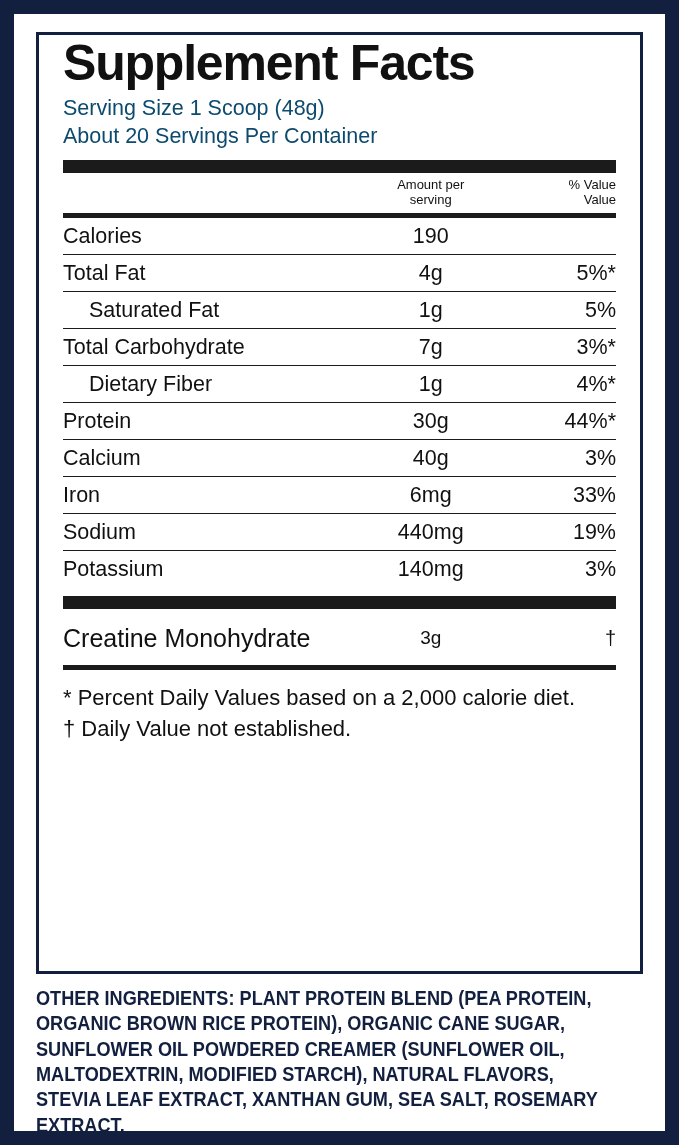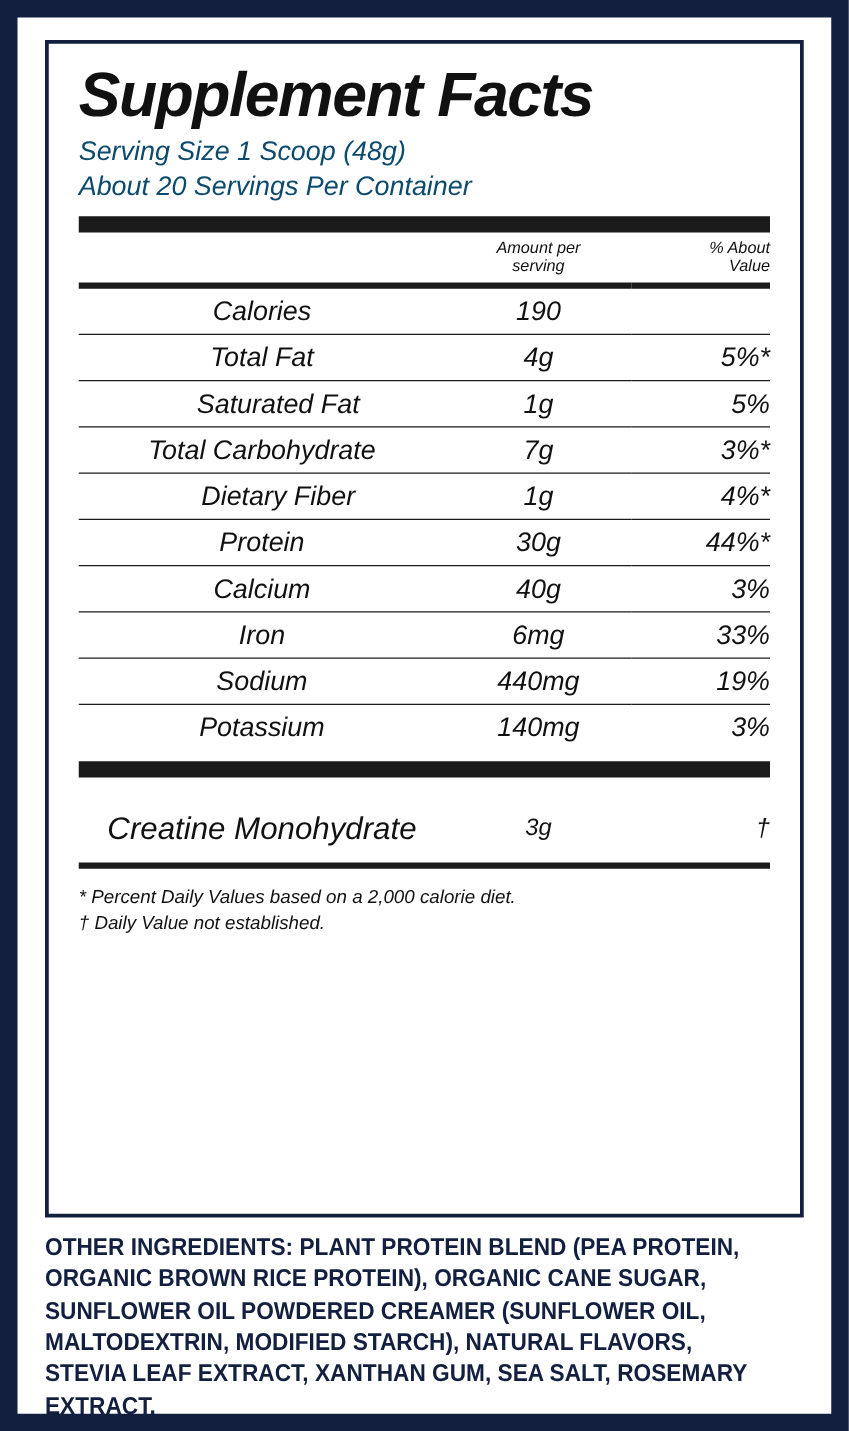--- a/index.html
+++ b/index.html
@@ -33,22 +33,21 @@
   }
   .panel {
     position: absolute;
     left: 22px;
     top: 18px;
     width: 607px;
     height: 942px;
     border: 3px solid #121f3f;
     box-sizing: border-box;
     background: #ffffff;
-    padding: 14px 24px 10px 24px;
-    font-style: italic;
+    padding: 1px 24px 10px 24px;
   }
   .sf-title {
     font-size: 50px;
     font-weight: bold;
     letter-spacing: -1.2px;
     line-height: 1.02;
     color: #111111;
     margin: 2px 0 6px 0;
     white-space: nowrap;
   }
@@ -71,21 +70,21 @@
     width: 100%;
     border-collapse: collapse;
     table-layout: fixed;
   }
   table.facts td {
     font-size: 21.5px;
     color: #111111;
     padding: 0;
     vertical-align: bottom;
   }
-  .col-name { width: 53%; text-align: center; }
+  .col-name { width: 53%; text-align: left; }
   .col-amt  { width: 27%; text-align: center; }
   .col-dv   { width: 20%; text-align: right; }
 
   tr.hdr td {
     font-size: 13px;
     line-height: 1.14;
     padding-top: 5px;
     padding-bottom: 5px;
     text-align: center;
     vertical-align: top;
@@ -100,39 +99,39 @@
   }
   tr.row.first td {
     border-top: 5px solid #1b1b1b;
   }
   .indent1 { padding-left: 26px !important; }
   .indent2 { padding-left: 52px !important; }
 
   .dagger { font-size: 20px; }
 
   .creatine-block {
-    margin-top: 16px;
+    margin-top: 4px;
   }
   table.creatine {
     width: 100%;
     border-collapse: collapse;
     table-layout: fixed;
   }
   table.creatine td {
     font-size: 25px;
     color: #111111;
     padding: 11px 0 12px 0;
     vertical-align: middle;
   }
   table.creatine td.col-amt { font-size: 19px; text-align: center; }
   table.creatine td.col-dv { font-size: 20px; text-align: right; }
 
   .footnotes {
     margin-top: 12px;
-    font-size: 15px;
+    font-size: 22px;
     color: #111111;
     line-height: 1.45;
   }
   .other-ing {
     position: absolute;
     left: 22px;
     top: 972px;
     width: 612px;
     font-size: 19.5px;
     line-height: 1.30;
@@ -161,21 +160,21 @@
 
       <table class="facts">
         <tbody>
             <tr class="hdr">
           <td class="col-name"></td>
           <td class="col-amt">
             <span>Amount per</span><br>
             <span>serving</span>
           </td>
           <td class="col-dv">
-            <span>% About</span><br>
+            <span>% Value</span><br>
             <span>Value</span>
           </td>
         </tr>
 
         <tr class="row first">
           <td class="col-name">Calories</td>
           <td class="col-amt">190</td>
           <td class="col-dv"></td>
         </tr>
 

